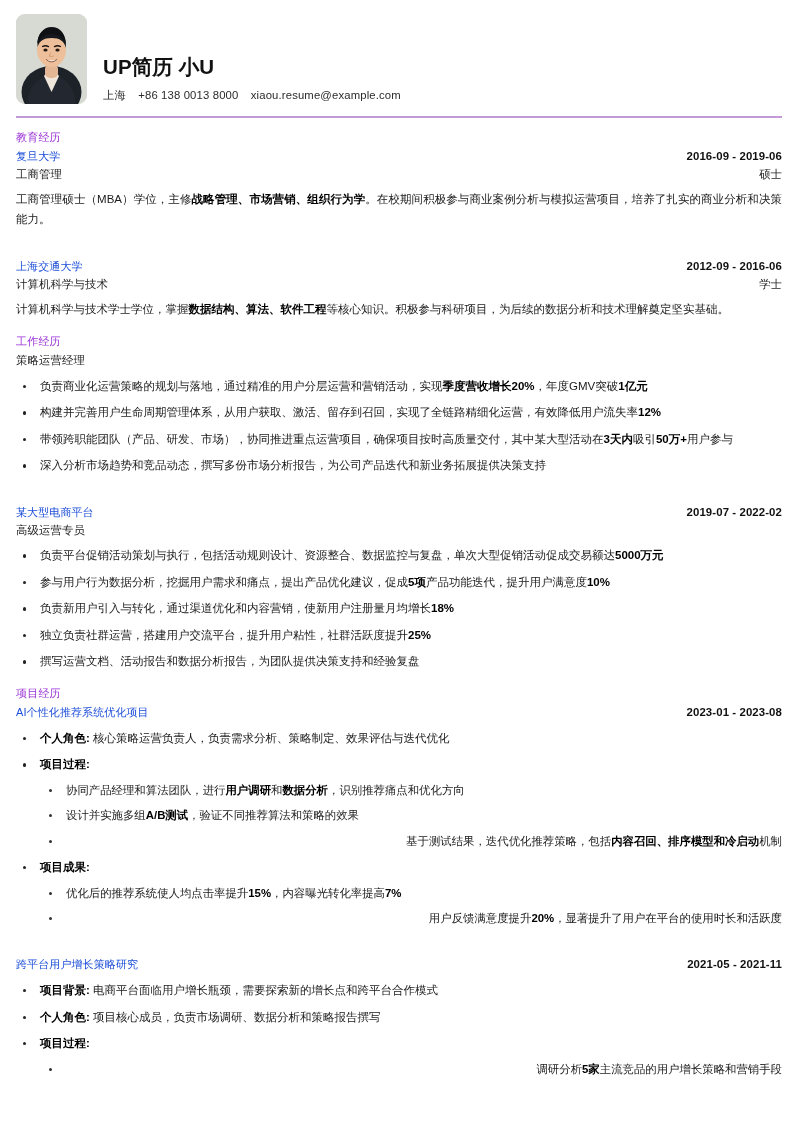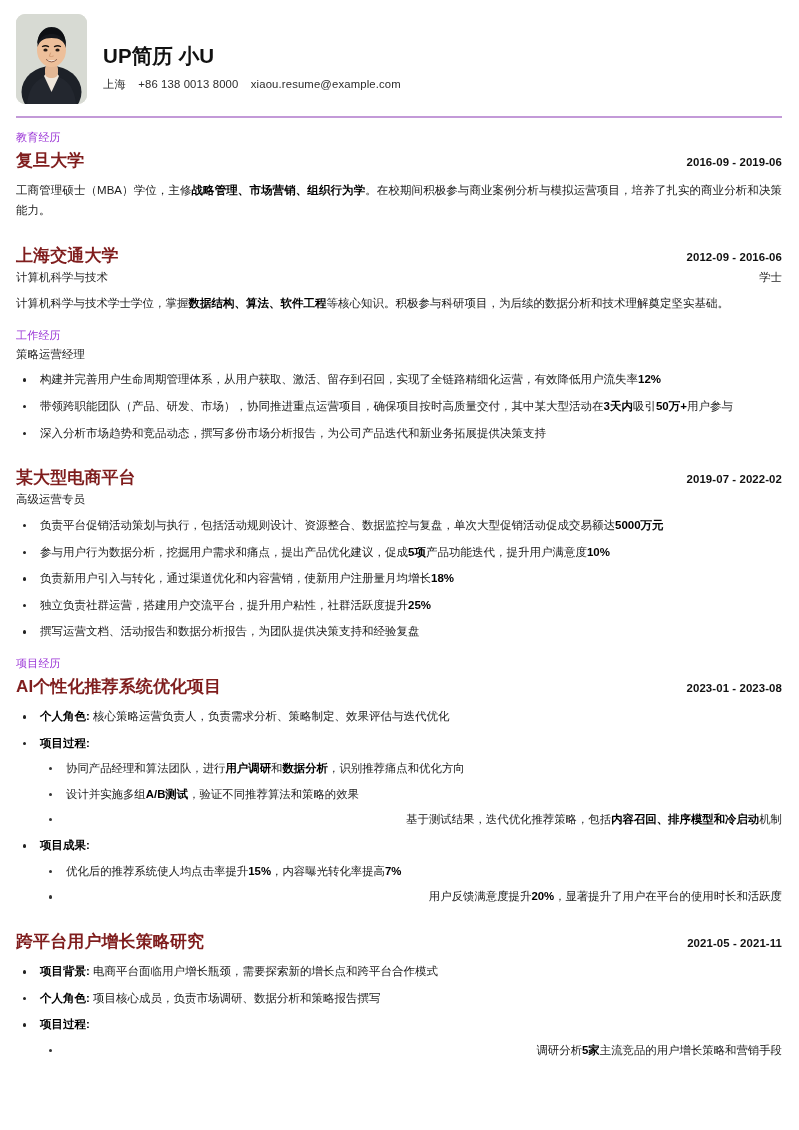--- a/index.html
+++ b/index.html
@@ -19,21 +19,21 @@
     width: 799px;
     min-height: 1130px;
     padding: 14px 17px 0 16px;
     background: #ffffff;
     position: relative;
   }
 
   
   .header {
     display: flex;
-    align-items: center;
+    align-items: flex-end;
     gap: 16px;
     padding-bottom: 10px;
   }
   .photo {
     width: 71px;
     height: 90px;
     border-radius: 9px;
     overflow: hidden;
     flex: 0 0 auto;
     background: #d9dbd4;
@@ -71,32 +71,32 @@
   .section-title {
     color: #9a33d6;
     font-size: 11px;
     font-weight: 400;
     margin-bottom: 2px;
     letter-spacing: 0.2px;
   }
   .section + .section { margin-top: 13px; }
 
   .entry { margin-bottom: 2px; }
-  .entry + .entry { margin-top: 22px; }
+  .entry + .entry { margin-top: 28px; }
 
   .row {
     display: flex;
     justify-content: space-between;
     align-items: baseline;
     gap: 12px;
   }
   .org {
-    font-size: 17px;
-    font-weight: 700;
-    color: #7f1d1d;
+    font-size: 11px;
+    font-weight: 400;
+    color: #1d4ed8;
     letter-spacing: 0.1px;
   }
   .date {
     font-size: 11.4px;
     font-weight: 700;
     color: #111111;
     white-space: nowrap;
     letter-spacing: 0.1px;
   }
   .role {
@@ -205,39 +205,44 @@
   <div class="top-divider"></div>
 
   <div id="body-root">
       <div class="section">
         <div class="section-title">教育经历</div>
         <div class="entry">
           <div class="row">
             <div class="org">复旦大学</div>
             <div class="date">2016-09 - 2019-06</div>
           </div>
+          <div class="row">
+            <div class="role">工商管理</div>
+            <div class="degree">硕士</div>
+          </div>
           <div class="desc"><span>工商管理硕士（MBA）学位，主修</span><b>战略管理、市场营销、组织行为学</b><span>。在校期间积极参与商业案例分析与模拟运营项目，培养了扎实的商业分析和决策能力。</span></div>
         </div>
         <div class="entry">
           <div class="row">
             <div class="org">上海交通大学</div>
             <div class="date">2012-09 - 2016-06</div>
           </div>
           <div class="row">
             <div class="role">计算机科学与技术</div>
             <div class="degree">学士</div>
           </div>
           <div class="desc"><span>计算机科学与技术学士学位，掌握</span><b>数据结构、算法、软件工程</b><span>等核心知识。积极参与科研项目，为后续的数据分析和技术理解奠定坚实基础。</span></div>
         </div>
       </div>
       <div class="section">
         <div class="section-title">工作经历</div>
         <div class="entry">
           <div class="role">策略运营经理</div>
           <ul class="bullets">
+            <li class="bullet-text"><span>负责商业化运营策略的规划与落地，通过精准的用户分层运营和营销活动，实现</span><b>季度营收增长20%</b><span>，年度GMV突破</span><b>1亿元</b></li>
             <li class="bullet-text"><span>构建并完善用户生命周期管理体系，从用户获取、激活、留存到召回，实现了全链路精细化运营，有效降低用户流失率</span><b>12%</b></li>
             <li class="bullet-text"><span>带领跨职能团队（产品、研发、市场），协同推进重点运营项目，确保项目按时高质量交付，其中某大型活动在</span><b>3天内</b><span>吸引</span><b>50万+</b><span>用户参与</span></li>
             <li class="bullet-text"><span>深入分析市场趋势和竞品动态，撰写多份市场分析报告，为公司产品迭代和新业务拓展提供决策支持</span></li>
           </ul>
         </div>
         <div class="entry">
           <div class="row">
             <div class="org">某大型电商平台</div>
             <div class="date">2019-07 - 2022-02</div>
           </div>

